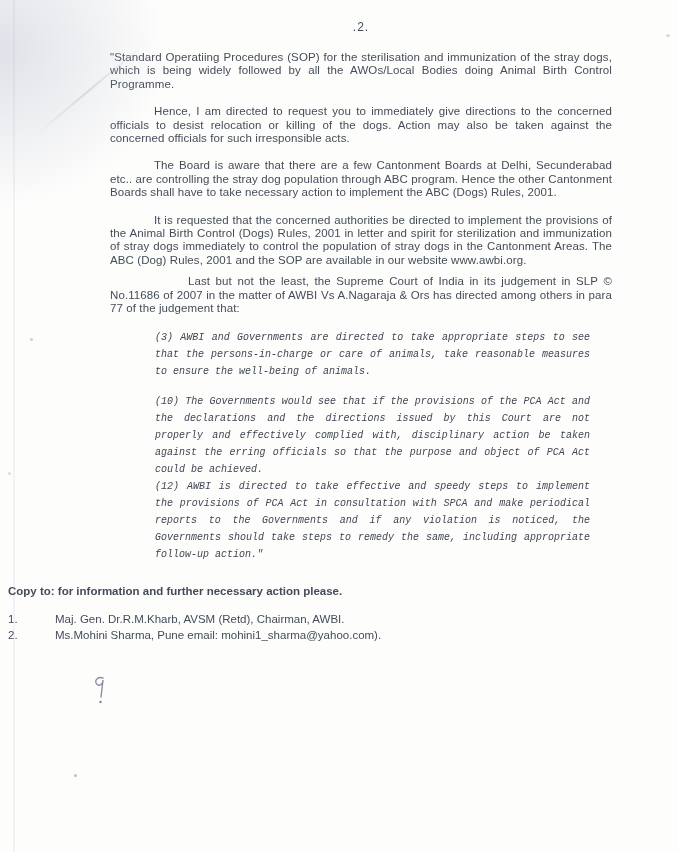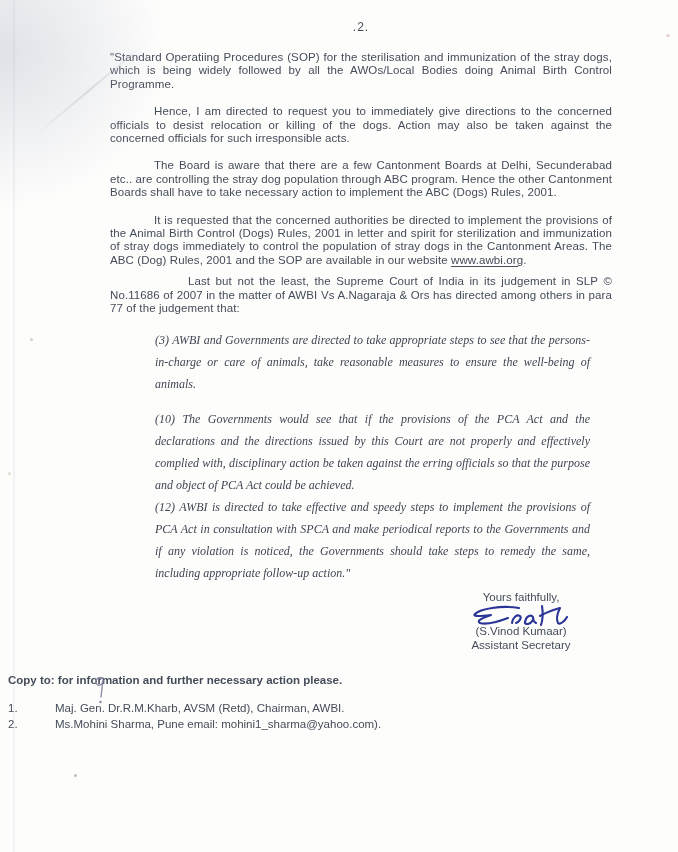--- a/index.html
+++ b/index.html
@@ -50,29 +50,29 @@
     font-size:11.5px;line-height:13.4px;
     text-align:justify;
     letter-spacing:0.1px;
   }
   .para.first{margin-top:17px;}
   .para.indent{text-indent:44px;}
   .para.indent-wide{text-indent:78px;margin-top:8px;}
   .quote{
     margin:0;margin-top:13px;
     margin-left:45px;margin-right:22px;
-    font-family:Liberation Serif, serif;
+    font-family:Liberation Mono, monospace;
     font-style:italic;
-    font-size:12px;line-height:22px;
+    font-size:10px;line-height:17px;
     text-align:justify;
     color:#3f4552;
   }
   .quote.q12{margin-top:0;}
   .closing{margin:0;margin-top:11px;font-size:11.5px;line-height:13.4px;}
-  .u{text-decoration:underline;text-underline-offset:2px;}
+  .u{text-underline-offset:2px;}
 
   .signoff{
     margin-top:7px;
     margin-left:430px;
     width:182px;
     text-align:center;
     font-size:11.5px;line-height:13.5px;
   }
   .signature-wrap{height:24px;margin-top:-2px;margin-bottom:-1px;}
   .copy-heading{
@@ -117,36 +117,20 @@
     <p class="para indent"><span>It is requested that the concerned authorities be directed to implement the provisions of the Animal Birth Control (Dogs) Rules, 2001 in letter and spirit for sterilization and immunization of stray dogs immediately to control the population of stray dogs in the Cantonment Areas. The ABC (Dog) Rules, 2001 and the SOP are available in our website </span><span class="u">www.awbi.org</span><span>.</span></p>
 
     <p class="para indent-wide">Last but not the least, the Supreme Court of India in its judgement in SLP © No.11686 of 2007 in the matter of AWBI Vs A.Nagaraja &amp; Ors has directed among others in para 77 of the judgement that:</p>
 
     <p class="quote">(3) AWBI and Governments are directed to take appropriate steps to see that the persons-in-charge or care of animals, take reasonable measures to ensure the well-being of animals.</p>
     <p class="quote">(10) The Governments would see that if the provisions of the PCA Act and the declarations and the directions issued by this Court are not properly and effectively complied with, disciplinary action be taken against the erring officials so that the purpose and object of PCA Act could be achieved.</p>
     <p class="quote q12">(12) AWBI is directed to take effective and speedy steps to implement the provisions of PCA Act in consultation with SPCA and make periodical reports to the Governments and if any violation is noticed, the Governments should take steps to remedy the same, including appropriate follow-up action."</p>
 
   </div>
 
-  <div class="signoff">
-    <div>Yours faithfully,</div>
-    <div class="signature-wrap">
-      <svg width="104" height="26" viewBox="0 0 104 26">
-        <g fill="none" stroke="#2a3596" stroke-width="2.1" stroke-linecap="round" stroke-linejoin="round">
-          <path d="M50 6 C 32 3 11 7 6 12 C 3 15 13 14 22 13 C 13 16 7 19 11 21 C 17 23 31 19 39 16"></path>
-          <path d="M43 21 C 44 15 48 12 51 14 C 53 16 50 20 47 21"></path>
-          <path d="M56 20 C 57 14 62 12 64 15 C 65 17 63 21 59 22 C 56 22 55.5 21 56 20 M 64 15 C 64 18 65 20 67 21"></path>
-          <path d="M73 4 C 74 10 74 17 72 23"></path>
-          <path d="M71 14 C 78 10 85 8 91 6 C 88 12 87 17 89 21 C 91 23 96 19 98 15"></path>
-        </g>
-      </svg>
-    </div>
-    <div>(S.Vinod Kumaar)</div>
-    <div>Assistant Secretary</div>
-  </div>
 
   <p class="copy-heading">Copy to: for information and further necessary action please.</p>
 
   <div class="content copy-list">
     <div class="copy-item">
       <span class="num">1.</span>
       <span class="txt">Maj. Gen. Dr.R.M.Kharb, AVSM (Retd), Chairman, AWBI.</span>
     </div>
     <div class="copy-item">
       <span class="num">2.</span>

